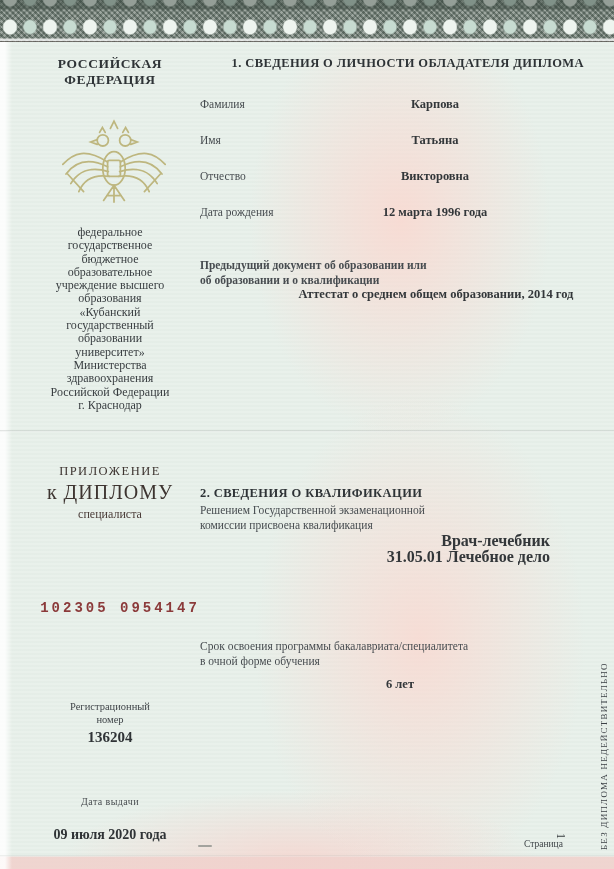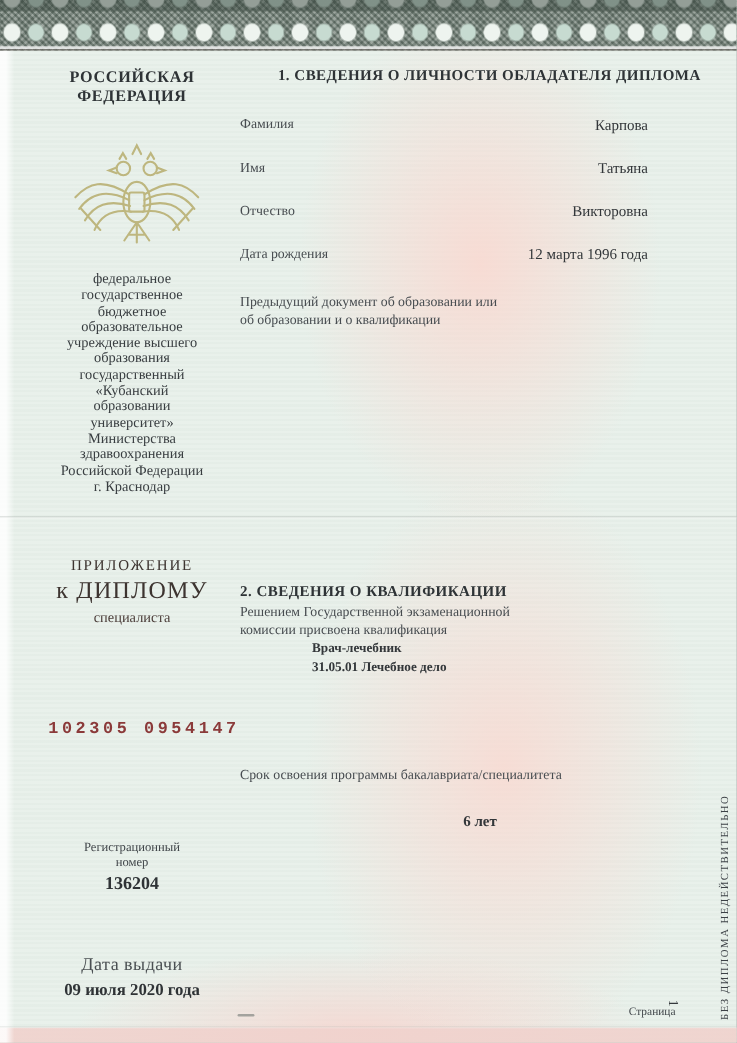--- a/index.html
+++ b/index.html
@@ -73,49 +73,49 @@
     font-family: Liberation Mono, monospace;
     font-size: 14px; letter-spacing: 3px; font-weight: 600;
     color: #8b3a3a;
   }
 
   .regnum { position: absolute; left: 18px; top: 645px; width: 140px; }
   .regnum .lbl { font-size: 10.5px; line-height: 12.5px; color: #41464a; }
   .regnum .val { font-size: 15px; font-weight: 600; margin-top: 3px; color: #2f3336; }
 
   .issued { position: absolute; left: 10px; top: 740px; width: 156px; }
-  .issued .lbl { font-size: 15px; color: #4a4f52; letter-spacing: .4px; }
-  .issued .val { font-size: 14px; font-weight: 600; margin-top: 5px; color: #2f3336; }
+  .issued .lbl { font-size: 10px; color: #4a4f52; letter-spacing: .4px; }
+  .issued .val { font-size: 14px; font-weight: 600; margin-top: 20px; color: #2f3336; }
 
   
   .right-col { position: absolute; left: 200px; top: 56px; width: 384px; }
 
   .sec-title {
     font-size: 12.5px; font-weight: 600; letter-spacing: .4px; color: #2e3336; text-align: right;
   }
 
   .field { position: absolute; left: 0; width: 384px; }
   .field .lbl { position: absolute; left: 0; top: 0; font-size: 11.5px; color: #474c50; }
   .field .val {
-    position: absolute; left: 130px; top: -1px; width: 210px; text-align: right;
-    font-size: 12.5px; font-weight: 400; color: #33373a;
-  }
-
-  .prevdoc-lbl { position: absolute; left: 0; top: 189px; font-size: 11.5px; line-height: 14.5px; color: #474c50; }
+    position: absolute; left: 130px; top: -1px; width: 210px; text-align: center;
+    font-size: 12.5px; font-weight: 700; color: #33373a;
+  }
+
+  .prevdoc-lbl { position: absolute; left: 0; top: 202px; font-size: 11.5px; line-height: 14.5px; color: #474c50; font-weight: bold; }
   .prevdoc-val {
     position: absolute; left: 88px; top: 231px; width: 296px; text-align: center;
     font-size: 12.5px; font-weight: 600; color: #33373a;
   }
 
   .sec2-title { position: absolute; left: 0; top: 406px; margin-top: 24px; }
 
   .decision { position: absolute; left: 0; top: 447px; font-size: 11.5px; line-height: 15px; color: #474c50; }
   .qual {
-    position: absolute; left: 60px; top: 477px; width: 290px; text-align: left;
-    font-size: 11px; font-weight: 600; line-height: 15.5px; color: #33373a;
+    position: absolute; left: 60px; top: 477px; width: 290px; text-align: right;
+    font-size: 16px; font-weight: 600; line-height: 15.5px; color: #33373a;
   }
 
   .duration-lbl { position: absolute; left: 0; top: 583px; font-size: 11.5px; line-height: 15px; color: #474c50; }
   .duration-val {
     position: absolute; left: 60px; top: 621px; width: 280px; text-align: center;
     font-size: 12.5px; font-weight: 600; color: #33373a;
   }
 
   
   .page-label { position: absolute; left: 524px; top: 839px; font-size: 9.5px; color: #41464a; }
@@ -170,22 +170,22 @@
       </g>
     </svg>
 
     <div class="institution">
       <span>федеральное</span>
       <span>государственное</span>
       <span>бюджетное</span>
       <span>образовательное</span>
       <span>учреждение высшего</span>
       <span>образования</span>
+      <span>«Кубанский</span>
       <span>государственный</span>
-      <span>«Кубанский</span>
       <span>образовании</span>
       <span>университет»</span>
       <span>Министерства</span>
       <span>здравоохранения</span>
       <span>Российской Федерации</span>
       <span>г. Краснодар</span>
     </div>
 
     <div class="supplement">
       <div class="l1">ПРИЛОЖЕНИЕ</div>
@@ -226,34 +226,36 @@
     </div>
     <div class="field" style="top:150px">
       <span class="lbl">Дата рождения</span>
       <span class="val">12 марта 1996 года</span>
     </div>
 
     <div class="prevdoc-lbl">
       <div>Предыдущий документ об образовании или</div>
       <div>об образовании и о квалификации</div>
     </div>
+    <div class="prevdoc-val">Аттестат о среднем общем образовании, 2014 год</div>
 
     <div class="sec-title sec2-title">2. СВЕДЕНИЯ О КВАЛИФИКАЦИИ</div>
 
     <div class="decision">
       <div>Решением Государственной экзаменационной</div>
       <div>комиссии присвоена квалификация</div>
     </div>
     <div class="qual">
       <div>Врач-лечебник</div>
       <div>31.05.01 Лечебное дело</div>
     </div>
 
     <div class="duration-lbl">
       <div>Срок освоения программы бакалавриата/специалитета</div>
+      <div>в очной форме обучения</div>
     </div>
     <div class="duration-val">6 лет</div>
   </div>
 
   <div class="page-label">Страница</div>
   <div class="page-number">1</div>
   <div class="watermark">БЕЗ ДИПЛОМА НЕДЕЙСТВИТЕЛЬНО</div>
 
 </div>
 

